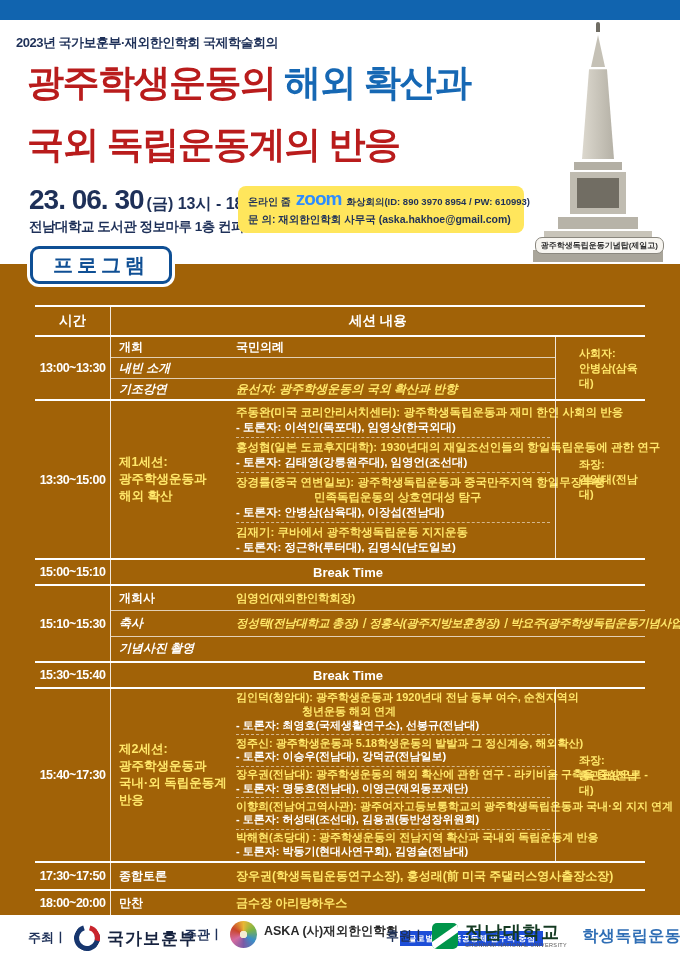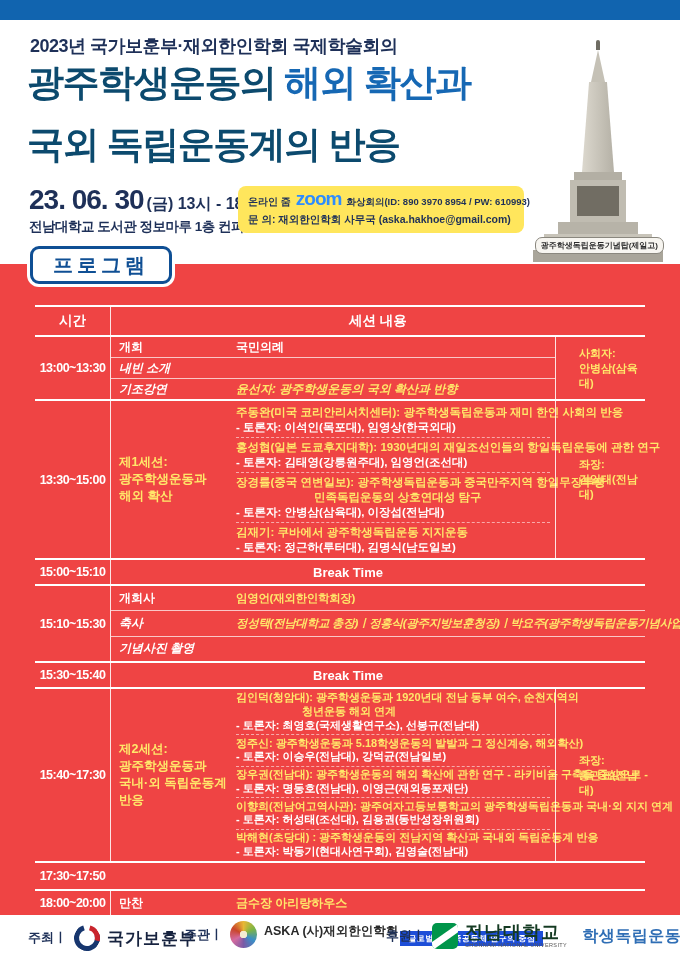--- a/index.html
+++ b/index.html
@@ -3,53 +3,53 @@
 <meta charset="utf-8">
 <style>
   * { margin:0; padding:0; box-sizing:content-box; }
   body { background:#e8e8e8; font-family:"Liberation Sans","DejaVu Sans",sans-serif; }
   .poster { position:relative; width:680px; height:962px; background:#ffffff; overflow:hidden; margin:0 auto; }
 
   
   .topbar { position:absolute; top:0; left:0; width:680px; height:20px; background:#1164af; }
 
   
-  .kicker { position:absolute; top:34px; left:30px; font-size:18px; font-weight:800; color:#1e3058; letter-spacing:-0.5px; }
+  .kicker { position:absolute; top:34px; left:16px; font-size:13px; font-weight:800; color:#1e3058; letter-spacing:-0.5px; }
   .title-l1 { position:absolute; top:58px; left:27px; font-size:37px; font-weight:900; letter-spacing:-1.5px; white-space:nowrap; }
   .title-l2 { position:absolute; top:120px; left:27px; font-size:37px; font-weight:900; letter-spacing:-1.5px; white-space:nowrap; }
-  .t-red  { color:#0c4a6e; }
+  .t-red  { color:#b91c1c; }
   .t-blue { color:#1668b4; }
 
   .date-row { position:absolute; top:184px; left:29px; white-space:nowrap; }
   .date-big { font-size:28px; font-weight:900; color:#1e3058; letter-spacing:-1px; }
   .date-small { font-size:16px; font-weight:800; color:#1e3058; margin-left:3px; }
   .venue { position:absolute; top:218px; left:29px; font-size:13.5px; font-weight:800; color:#1e3058; letter-spacing:-0.5px; }
 
   .note { position:absolute; left:238px; top:186px; width:286px; height:47px; background:#ffe65c; border-radius:8px; padding:6px 10px; box-sizing:border-box; }
   .note-l1 { display:flex; align-items:baseline; gap:5px; white-space:nowrap; }
   .note-pre { font-size:10px; font-weight:800; color:#1e3058; }
   .zoom-logo { font-size:19px; font-weight:800; color:#2d8cff; letter-spacing:-1px; line-height:13px; }
   .note-meet { font-size:9.5px; font-weight:800; color:#1e3058; }
   .note-l2 { margin-top:4px; font-size:10.5px; font-weight:800; color:#1e3058; white-space:nowrap; }
 
   
-  .monument { position:absolute; right:16px; top:22px; width:132px; height:240px; display:flex; flex-direction:column; align-items:center; justify-content:flex-end; }
+  .monument { position:absolute; right:16px; top:22px; width:132px; height:240px; display:flex; flex-direction:column; align-items:center; justify-content:space-between; }
   .m-tip   { width:4px; height:10px; background:#6f6c63; border-radius:2px 2px 0 0; }
   .m-spire { width:0; height:0; border-left:7px solid transparent; border-right:7px solid transparent; border-bottom:32px solid #c5c1b6; }
   .m-shaft { width:32px; height:90px; background:linear-gradient(90deg,#dcd8ce,#b5b1a6); clip-path:polygon(22% 0,78% 0,100% 100%,0 100%); }
   .m-cap   { width:48px; height:8px; background:#b3afa4; }
   .m-ped   { width:56px; height:42px; background:#c0bcb1; display:flex; align-items:center; justify-content:center; }
   .m-ped-inner { width:42px; height:30px; background:#716d63; }
   .m-base1 { width:80px; height:12px; background:#b7b3a8; }
   .m-base2 { width:108px; height:16px; background:#c8c4b9; }
   .m-base3 { width:130px; height:12px; background:#a9a59a; }
   .m-caption { position:absolute; bottom:8px; right:0; background:#f7f5f0; border:1px solid #8a877e; border-radius:7px; padding:2px 5px; font-size:8px; font-weight:700; color:#2b2b2b; white-space:nowrap; }
 
   
-  .band { position:absolute; top:264px; left:0; width:680px; height:651px; background:#ef4444; }
+  .band { position:absolute; top:264px; left:0; width:680px; height:651px; background:#a16207; }
   .badge { position:absolute; top:-18px; left:30px; width:136px; height:32px; background:#ffffff; border:3px solid #0f4f94; border-radius:9px; box-shadow:0 0 0 3px #ffffff; display:flex; align-items:center; justify-content:center; font-size:20px; font-weight:900; color:#0f4f94; letter-spacing:4px; }
 
   .table { position:absolute; top:41px; left:35px; width:610px; border-top:2px solid #fff; border-bottom:3px solid #fff; }
   .row { display:flex; border-bottom:2px solid #fff; }
   .r-dinner { border-bottom:none; }
 
   .c-time { flex:0 0 75px; display:flex; align-items:center; justify-content:center; color:#fff; font-weight:700; font-size:12.5px; letter-spacing:-0.5px; }
   .c-main { flex:1; min-width:0; border-left:1px solid rgba(255,255,255,.85); display:flex; flex-direction:column; }
   .c-chair { flex:0 0 66px; border-left:1px solid rgba(255,255,255,.85); display:flex; flex-direction:column; justify-content:center; padding-left:23px; color:#ffe76a; font-size:11px; font-weight:700; line-height:15px; }
 
@@ -282,20 +282,26 @@
           </div>
         </div>
         <div class="c-chair">
           <span>좌장:</span>
           <span>홍관표(전남대)</span>
         </div>
       </div>
 
       <div class="row r-discussion">
         <div class="c-time">17:30~17:50</div>
+        <div class="c-main">
+          <div class="subrow">
+            <span class="sublabel">종합토론</span>
+            <span class="subtext hl">장우권(학생독립운동연구소장), 홍성래(前 미국 주댈러스영사출장소장)</span>
+          </div>
+        </div>
       </div>
 
       <div class="row r-dinner">
         <div class="c-time">18:00~20:00</div>
         <div class="c-main">
           <div class="subrow">
             <span class="sublabel">만찬</span>
             <span class="subtext hl">금수장 아리랑하우스</span>
           </div>
         </div>

